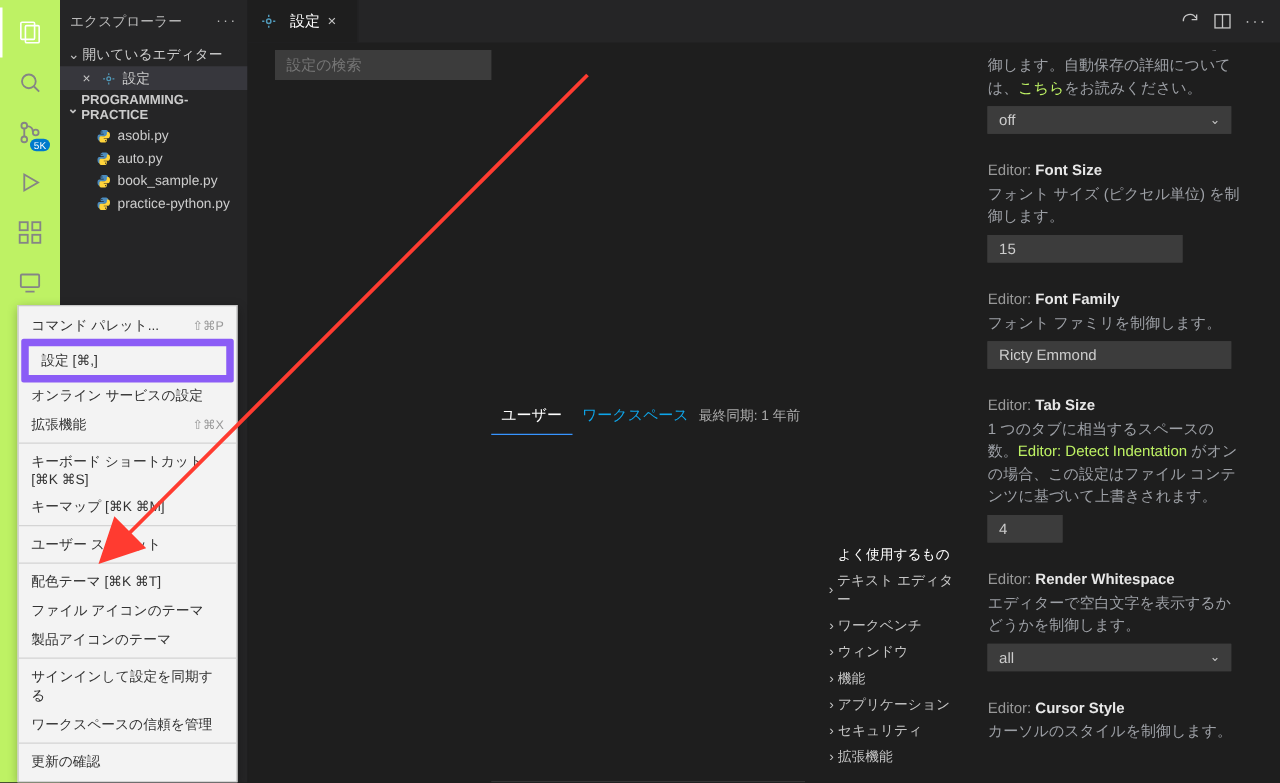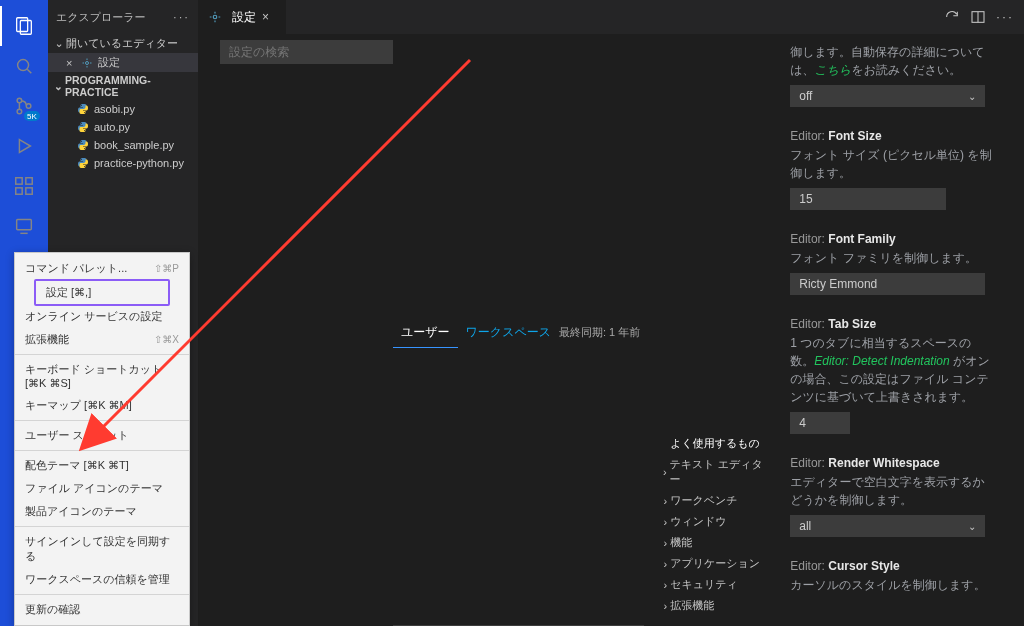--- a/index.html
+++ b/index.html
@@ -9,21 +9,21 @@
     background: #1e1e1e;
     color: #cccccc;
     width: 1024px;
     height: 626px;
     overflow: hidden;
     position: relative;
   }
   .root { display: flex; height: 100%; }
   .activity-bar {
     width: 48px;
-    background: #1d4ed8;
+    background: #bef264;
     display: flex;
     flex-direction: column;
     align-items: center;
     padding-top: 6px;
     position: relative;
   }
   .activity-bar .ab-item {
     width: 48px; height: 40px;
     display: flex; align-items: center; justify-content: center;
     color: #858585; cursor: pointer;
@@ -101,21 +101,21 @@
   .toc-item.sel{ color:#ffffff;}
   .content {
     flex:1; padding: 10px 10px 10px 16px; overflow:auto; color:#cccccc;
   }
   .content h2{ font-size:20px; font-weight:600; color:#e7e7e7; margin-bottom:14px;}
   .setting { margin-bottom: 22px; font-size:12px; }
   .setting .title{ color:#d7dae0; }
   .setting .title .scopegrey{ color:#999999; }
   .setting .title b{ color:#e7e7e7; font-weight:600;}
   .setting .desc{ color:#9da0a6; margin:3px 0 6px 0; line-height:1.5;}
-  .setting .desc a{ color:#22c55e; text-decoration:none;font-style:italic;}
+  .setting .desc a{ color:#bef264; text-decoration:none;}
   .field-select, .field-input {
     background:#3c3c3c; border:1px solid #3c3c3c; color:#cccccc;
     padding: 3px 8px; font-size:12px; width: 195px; display:flex; justify-content:space-between;
     align-items:center;
   }
   .field-input.narrow{ width:156px;}
   .field-input.narrow2{ width:60px;}
   .caret{ color:#c5c5c5; font-size:10px;}
   
   .ctx-menu{
@@ -123,21 +123,21 @@
     background:#f3f3f3; color:#333; font-size:11px;
     border:1px solid #c8c8c8; box-shadow:0 2px 8px rgba(0,0,0,.3);
     padding: 4px 0;
   }
   .ctx-item{
     padding: 4px 10px; display:flex; justify-content:space-between; align-items:center;
   }
   .ctx-item .sc{ color:#999; font-size:10px;}
   .ctx-sep{ height:1px; background:#d4d4d4; margin:3px 0;}
   .ctx-highlight{
-    border:2px solid #8b5cf6; border-radius:2px; margin: -1px 19px;
+    border:6px solid #8b5cf6; border-radius:2px; margin: -1px 2px;
   }
   
   .arrow-svg{ position:absolute; left:0; top:0; pointer-events:none; }
   .gear-ico{ width:18px;height:18px; }
   svg{display:block;}
 </style>
 </head>
 <body>
 
 <div class="root">

